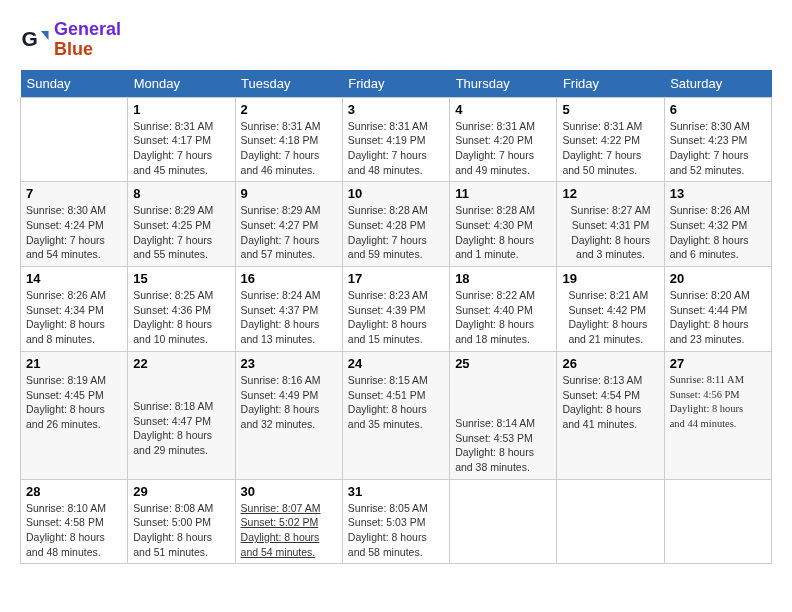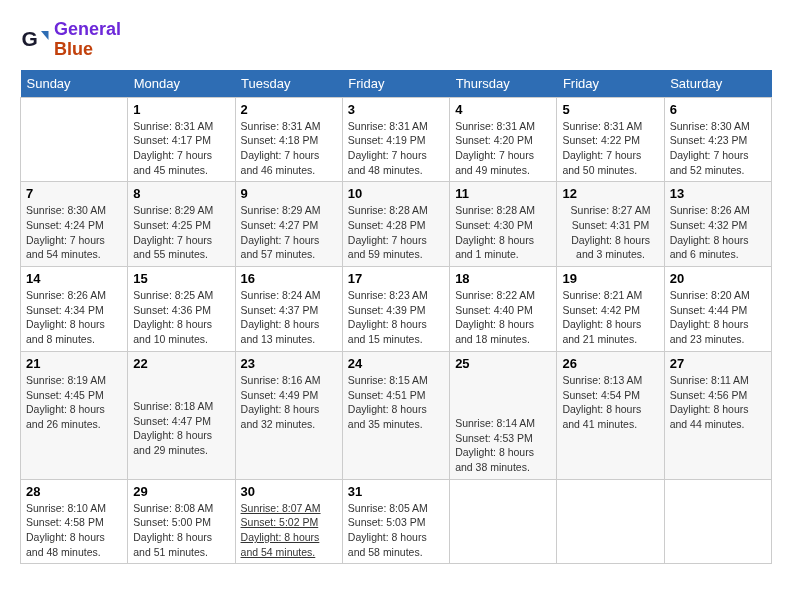--- a/index.html
+++ b/index.html
@@ -249,21 +249,21 @@
           </td>
           <td>
             <div class="day-number">18</div>
             <div class="day-info" style="white-space: pre-line;">Sunrise: 8:22 AM
 Sunset: 4:40 PM
 Daylight: 8 hours
 and 18 minutes.</div>
           </td>
           <td>
             <div class="day-number">19</div>
-            <div class="day-info" style="white-space: pre-line;">Sunrise: 8:21 AM
+            <div class="day-info" style="white-space: pre-line; margin-left: 6px;">Sunrise: 8:21 AM
 Sunset: 4:42 PM
 Daylight: 8 hours
 and 21 minutes.</div>
           </td>
           <td>
             <div class="day-number">20</div>
             <div class="day-info" style="white-space: pre-line;">Sunrise: 8:20 AM
 Sunset: 4:44 PM
 Daylight: 8 hours
 and 23 minutes.</div>
@@ -307,21 +307,21 @@
           </td>
           <td>
             <div class="day-number">26</div>
             <div class="day-info" style="white-space: pre-line;">Sunrise: 8:13 AM
 Sunset: 4:54 PM
 Daylight: 8 hours
 and 41 minutes.</div>
           </td>
           <td>
             <div class="day-number">27</div>
-            <div class="day-info" style="white-space: pre-line;">Sunrise: 8:11 AM
+            <div class="day-info" style="white-space: pre-line; font-family: Liberation Serif, serif;">Sunrise: 8:11 AM
 Sunset: 4:56 PM
 Daylight: 8 hours
 and 44 minutes.</div>
           </td>
         </tr>
         <tr>
           <td>
             <div class="day-number">28</div>
             <div class="day-info" style="white-space: pre-line;">Sunrise: 8:10 AM
 Sunset: 4:58 PM

